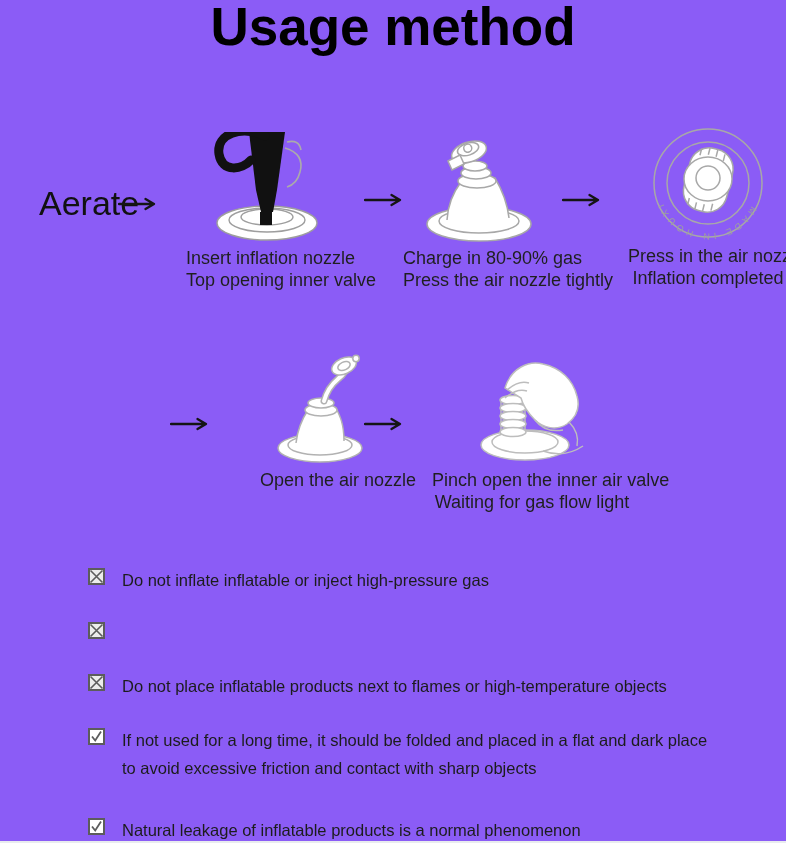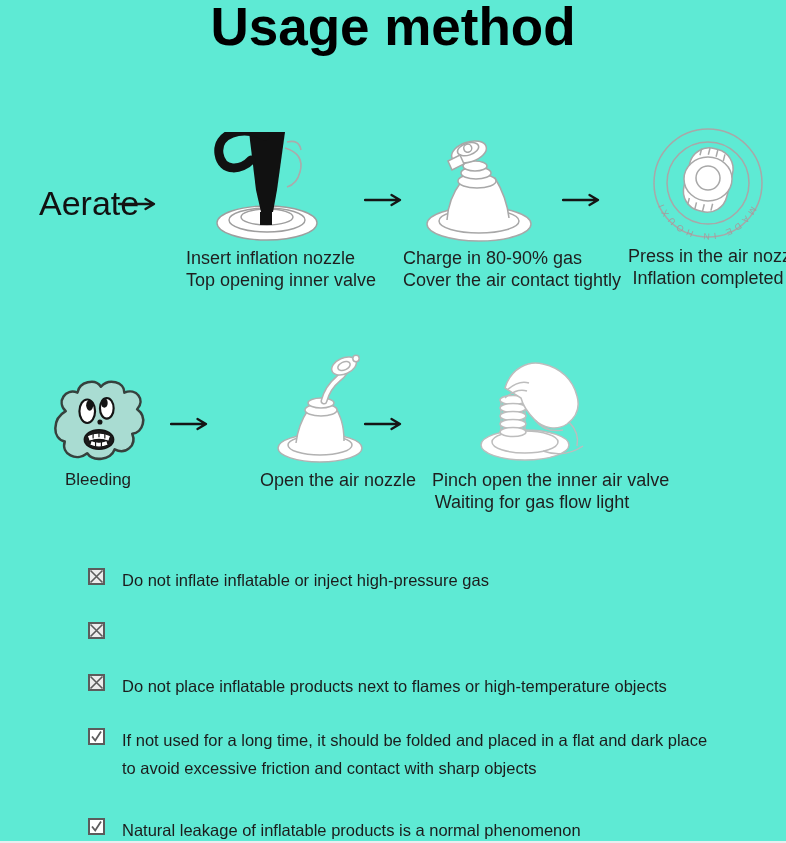--- a/index.html
+++ b/index.html
@@ -1,17 +1,17 @@
 <!DOCTYPE html>
 <html><head>
 <meta charset="utf-8">
 <style>
   html,body{margin:0;padding:0;background:#ffffff;}
   .stage{
-    position:relative;width:786px;height:843px;background:#5eead4;overflow:hidden;
+    position:relative;width:786px;height:843px;background:#8b5cf6;overflow:hidden;
     font-family:"Liberation Sans", sans-serif;color:#1b1b1b;
   }
   .title{
     position:absolute;top:-4px;left:0;width:100%;text-align:center;
     font-size:53px;font-weight:700;letter-spacing:0px;color:#000;
   }
   .row-label{
     position:absolute;font-size:34px;font-weight:400;color:#111;
   }
   .arrow{position:absolute;}
@@ -79,21 +79,21 @@
           <g transform="rotate(-18 52 20)">
             <ellipse cx="52" cy="20" rx="18" ry="10"></ellipse>
             <ellipse cx="52" cy="17" rx="11" ry="6"></ellipse>
             <circle cx="52" cy="16" r="4"></circle>
           </g>
           <path d="M31,29 l12,-6 4,9 -12,6 z"></path>
         </g>
       </svg>
     </div>
     <div class="cap">Charge in 80-90% gas</div>
-    <div class="cap">Cover the air contact tightly</div>
+    <div class="cap">Press the air nozzle tightly</div>
   </div>
 
   <div class="arrow" style="left:562px;top:192px;">
     <svg width="40" height="16" viewBox="0 0 40 16">
         <path d="M1,8 H36 M36,8 L27.5,3 M36,8 L27.5,13" stroke="#151515" stroke-width="2.3" fill="none" stroke-linecap="round"></path>
       </svg>
   </div>
 
   <div class="step" style="left:628px;top:128px;width:160px;">
     <div class="illus">
@@ -111,38 +111,20 @@
         <path id="stamp-arc" d="M108,73 A48,48 0 0 1 16,73" fill="none"></path>
         <text font-size="9" fill="#9f9f9f" letter-spacing="3.5" font-family="Liberation Sans, sans-serif">
           <textPath href="#stamp-arc" startOffset="6%">MADE IN HOUXING</textPath>
         </text>
       </svg>
     </div>
     <div class="cap">Press in the air nozzle</div>
     <div class="cap">Inflation completed</div>
   </div>
 
-  <div class="step" style="left:42px;top:352px;width:112px;">
-    <div class="illus">
-      <svg width="108" height="90" viewBox="0 0 110 92">
-        <path d="M22,36 C12,26 22,12 34,17 C36,6 52,2 58,11 C66,2 82,6 82,17 C94,12 104,24 95,34 C106,42 101,58 90,59 C95,71 83,81 72,75 C68,86 50,88 44,79 C33,88 17,80 21,67 C8,64 8,44 22,36 Z" fill="#a9dcd2" stroke="#36413d" stroke-width="2.6" stroke-linejoin="round"></path>
-        <ellipse cx="44" cy="36" rx="8" ry="12" fill="#ffffff" stroke="#141414" stroke-width="2.2"></ellipse>
-        <ellipse cx="46.5" cy="30" rx="3.6" ry="5.4" fill="#141414"></ellipse>
-        <ellipse cx="64" cy="33" rx="7" ry="10.5" fill="#ffffff" stroke="#141414" stroke-width="2.2"></ellipse>
-        <ellipse cx="61.5" cy="27.5" rx="3.4" ry="5" fill="#141414"></ellipse>
-        <circle cx="57" cy="47" r="2.6" fill="#141414"></circle>
-        <ellipse cx="56" cy="65" rx="15" ry="10" fill="#1c1c1c" stroke="#141414" stroke-width="1.5"></ellipse>
-        <path d="M44,61 q12,-5.5 24,0 l-2,6 q-10,-4.5 -20,0 z" fill="#ffffff" stroke="#141414" stroke-width="1.2"></path>
-        <path d="M50,58.5 v5.5 M56,57.2 v5.5 M62,58.5 v5.5" stroke="#141414" stroke-width="1.2"></path>
-        <path d="M46.5,70.5 q9.5,4.5 19,0 l-1.5,-4.5 q-8,3.5 -16,0 z" fill="#ffffff" stroke="#141414" stroke-width="1.2"></path>
-        <path d="M52.5,67.5 v4.5 M58.5,67.5 v4.5" stroke="#141414" stroke-width="1.2"></path>
-      </svg>
-    </div>
-    <div class="mascot-cap">Bleeding</div>
-  </div>
 
   <div class="arrow" style="left:170px;top:416px;">
     <svg width="40" height="16" viewBox="0 0 40 16">
         <path d="M1,8 H36 M36,8 L27.5,3 M36,8 L27.5,13" stroke="#151515" stroke-width="2.3" fill="none" stroke-linecap="round"></path>
       </svg>
   </div>
 
   <div class="step" style="left:224px;top:352px;width:120px;margin-left:36px;">
     <div class="illus">
       <svg width="100" height="112" viewBox="0 0 100 112">

